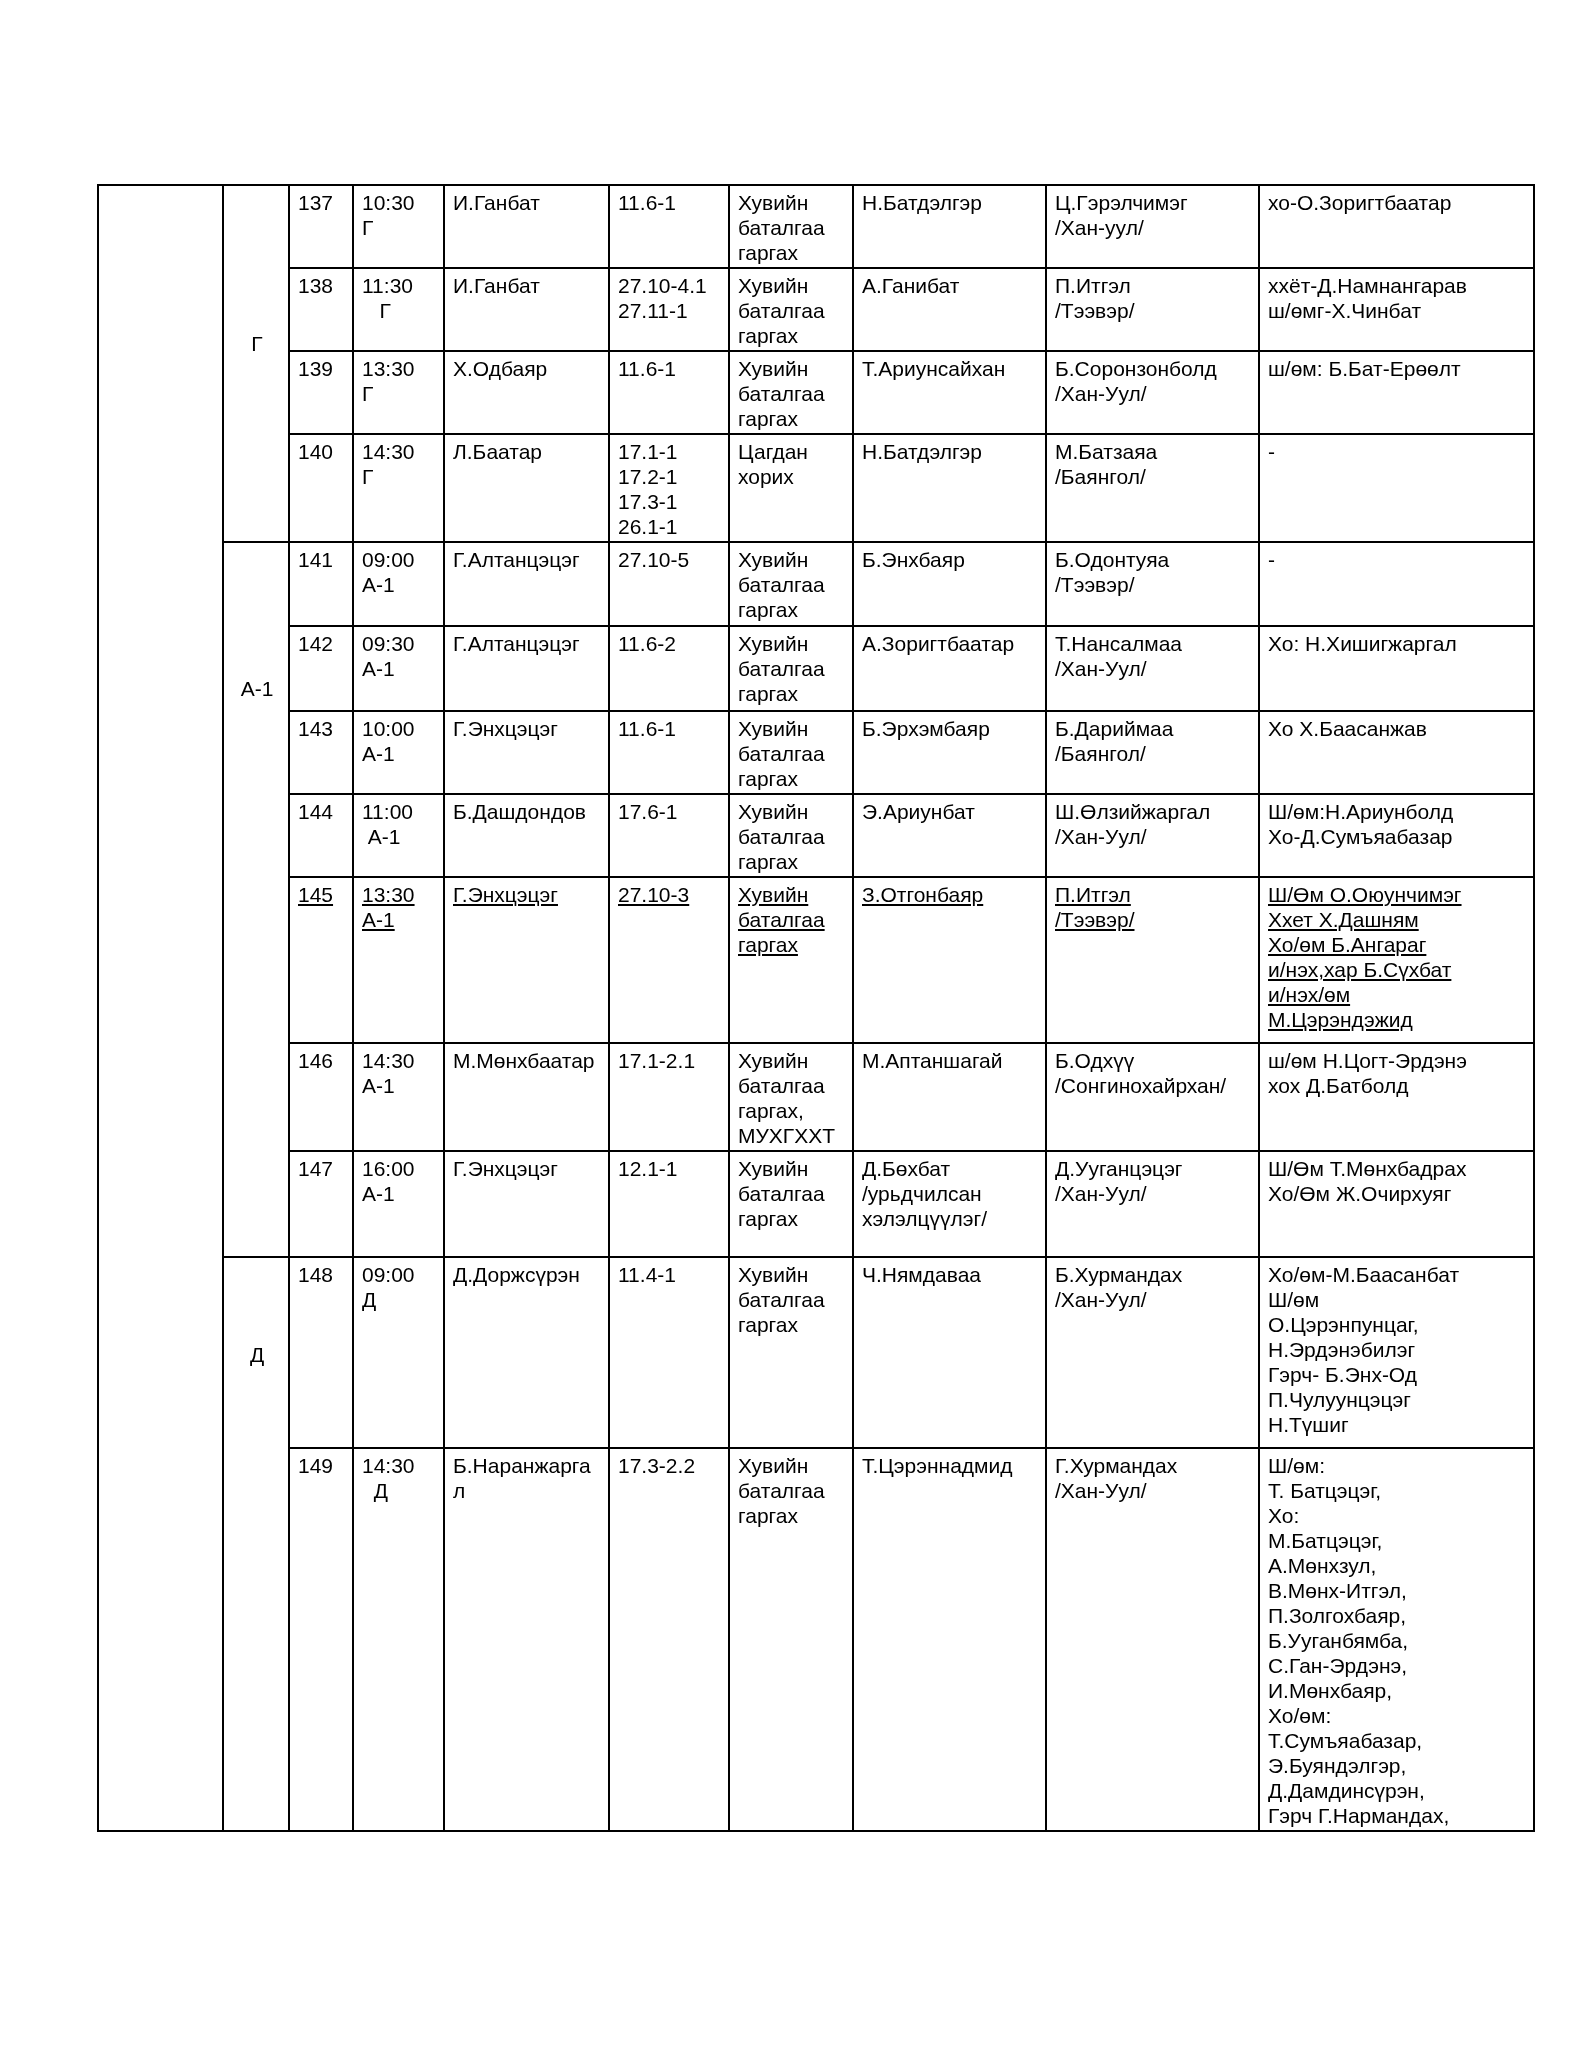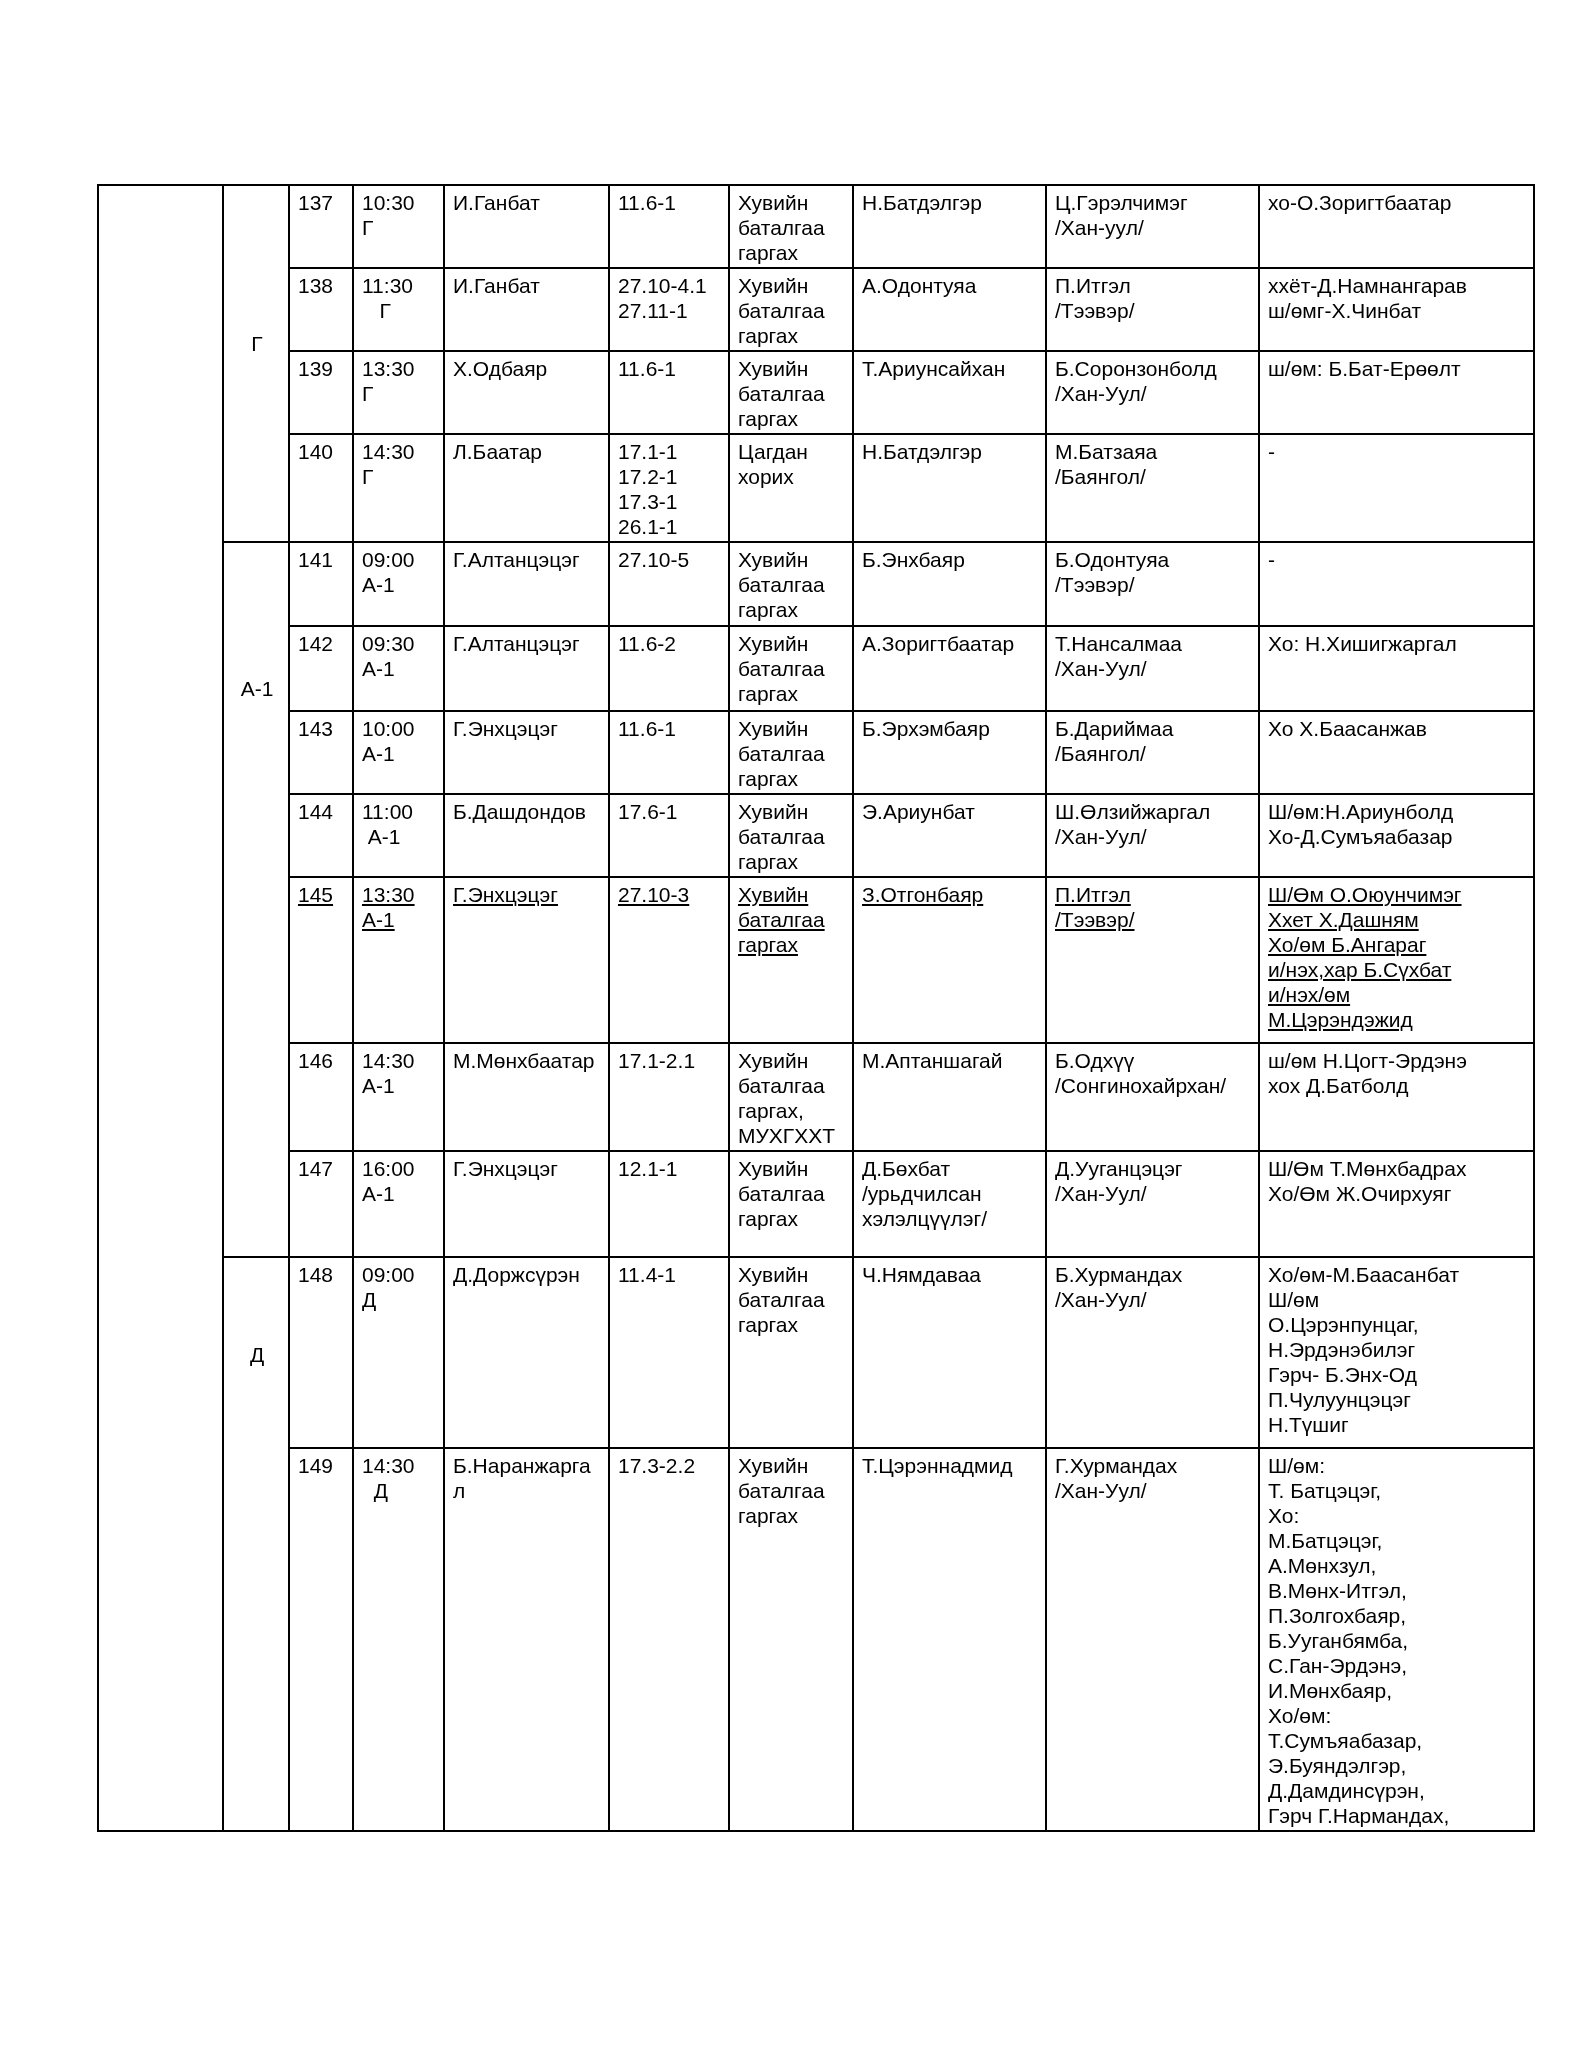--- a/index.html
+++ b/index.html
@@ -72,21 +72,21 @@
   <tr class="r138">
     <td class="numcell">138</td>
     <td>11:30
    Г</td>
     <td class="vm">И.Ганбат</td>
     <td>27.10-4.1
 27.11-1</td>
     <td>Хувийн
 баталгаа
 гаргах</td>
-    <td>А.Одонтуяа</td>
+    <td>А.Ганибат</td>
     <td>П.Итгэл
 /Тээвэр/</td>
     <td>ххёт-Д.Намнангарав
 ш/өмг-Х.Чинбат</td>
   </tr>
 
   <tr class="r139">
     <td class="numcell">139</td>
     <td>13:30
 Г</td>

